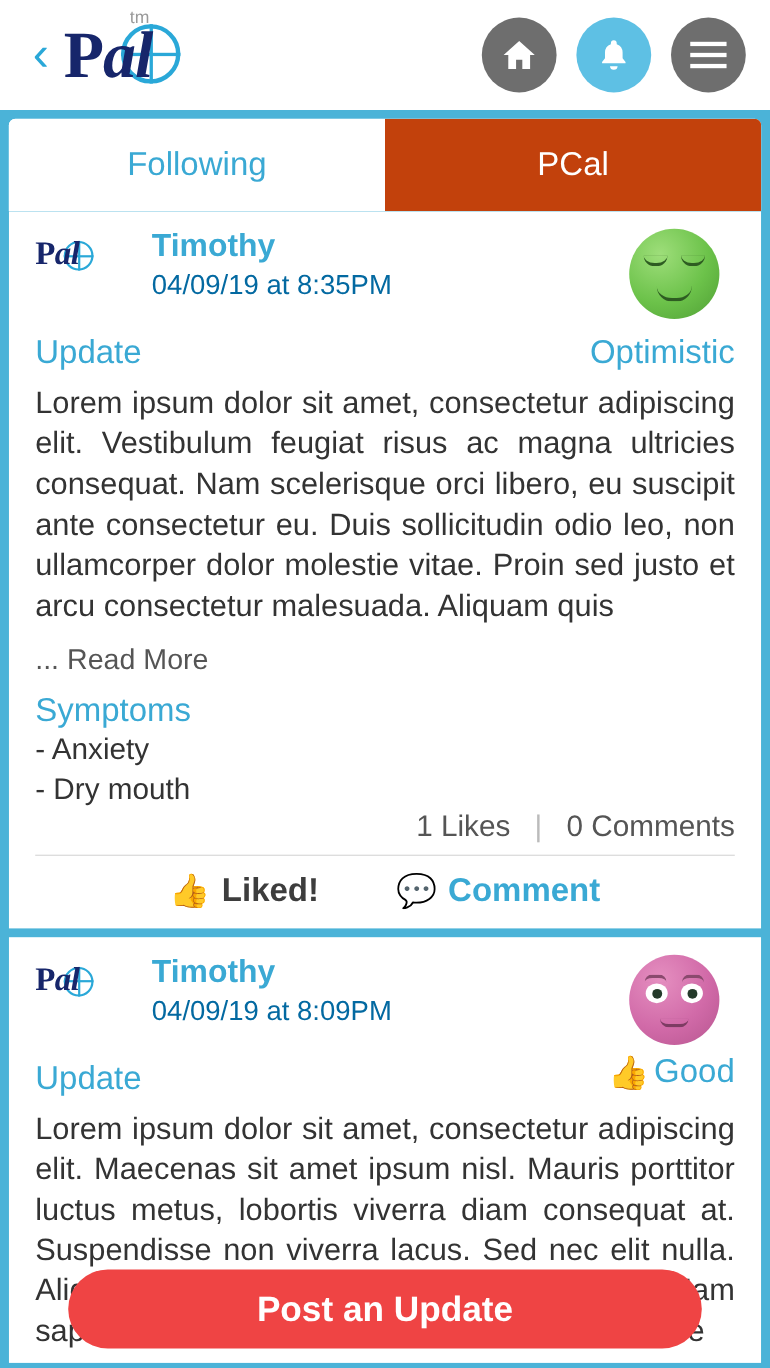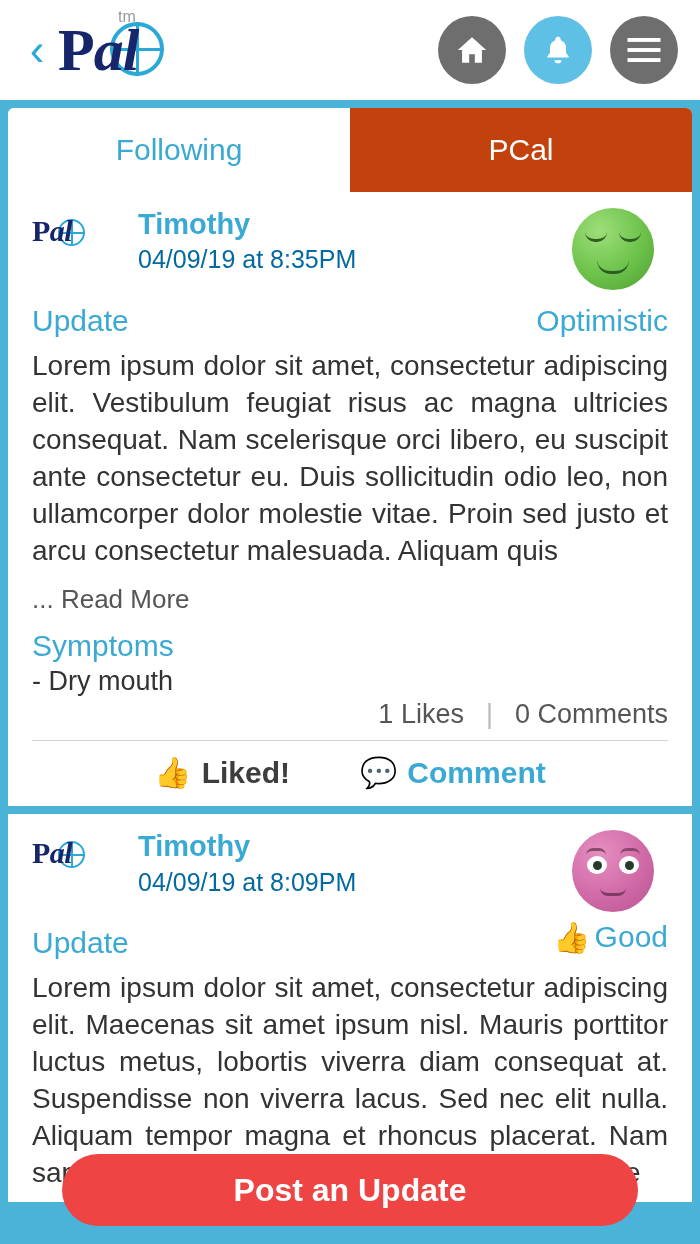--- a/index.html
+++ b/index.html
@@ -385,20 +385,21 @@
 
       <div class="update-row">
         <div class="section-title">Update</div>
         <div class="section-title">Optimistic</div>
       </div>
 
       <div class="body-text">Lorem ipsum dolor sit amet, consectetur adipiscing elit. Vestibulum feugiat risus ac magna ultricies consequat. Nam scelerisque orci libero, eu suscipit ante consectetur eu. Duis sollicitudin odio leo, non ullamcorper dolor molestie vitae. Proin sed justo et arcu consectetur malesuada. Aliquam quis</div>
       <div class="read-more">... Read More</div>
 
       <div class="section-title">Symptoms</div>
+      <div class="symptom-item">- Anxiety</div>
       <div class="symptom-item">- Dry mouth</div>
 
       <div class="stats-row">
         <span>1 Likes</span>
         <span class="stats-sep">|</span>
         <span>0 Comments</span>
       </div>
 
       <div class="divider"></div>
 

